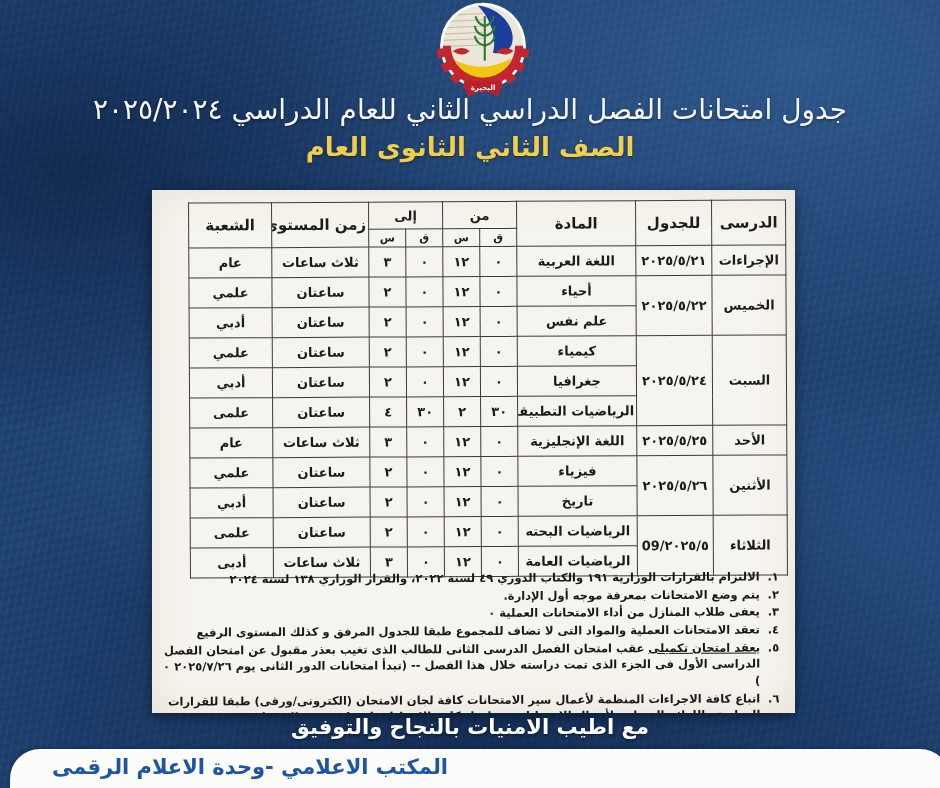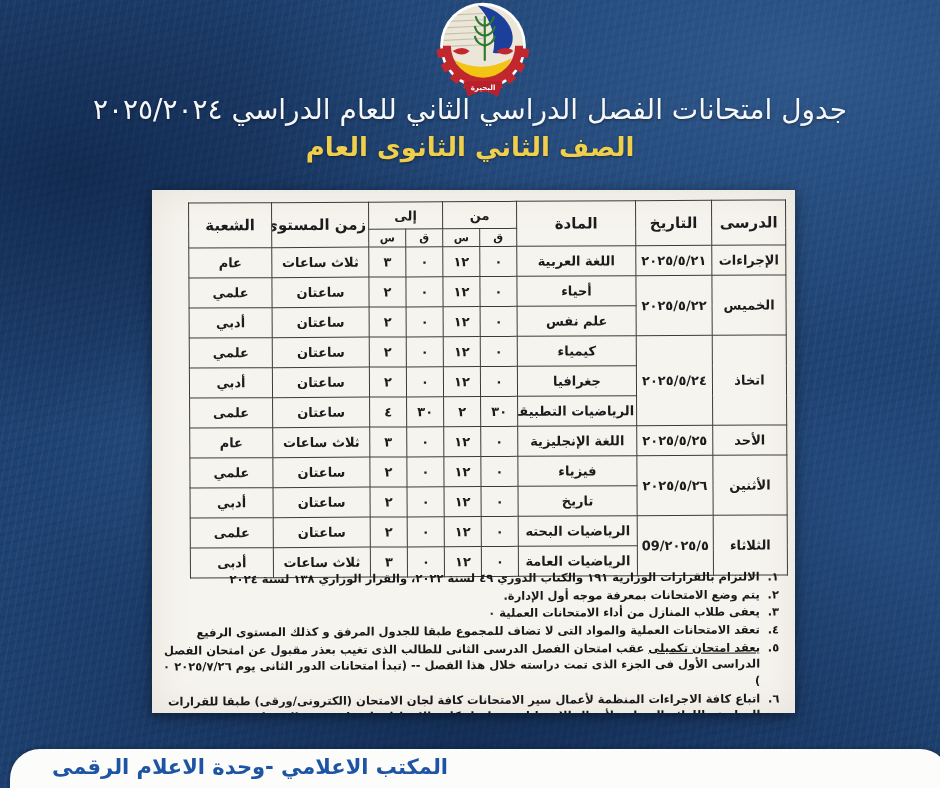--- a/index.html
+++ b/index.html
@@ -112,21 +112,21 @@
         <col style="width:37px">
           <col style="width:37px">
           <col style="width:37px">
           <col style="width:37px">
         <col style="width:97px">
           <col style="width:83px">
       </colgroup>
       <thead>
         <tr>
           <th rowspan="2" class="h-main">الدرسى</th>
-          <th rowspan="2" class="h-main">التاريخ</th>
+          <th rowspan="2" class="h-main">للجدول</th>
           <th rowspan="2" class="h-main">المادة</th>
           <th colspan="2" class="h-fromto">من</th>
           <th colspan="2" class="h-fromto">إلى</th>
           <th rowspan="2" class="h-main">زمن المستوى</th>
           <th rowspan="2" class="h-main">الشعبة</th>
         </tr>
         <tr>
           <th class="h-sub">ق</th>
           <th class="h-sub">س</th>
           <th class="h-sub">ق</th>
@@ -159,21 +159,21 @@
           <tr>
             <td class="subject-cell">علم نفس</td>
             <td class="num-cell">٠</td>
             <td class="num-cell">١٢</td>
             <td class="num-cell">٠</td>
             <td class="num-cell">٢</td>
             <td class="dur-cell">ساعتان</td>
             <td class="sec-cell">أدبي</td>
           </tr>
           <tr>
-            <td class="day-cell" rowspan="3">اتخاذ</td>
+            <td class="day-cell" rowspan="3">السبت</td>
             <td class="date-cell" rowspan="3">٢٠٢٥/٥/٢٤</td>
             <td class="subject-cell">كيمياء</td>
             <td class="num-cell">٠</td>
             <td class="num-cell">١٢</td>
             <td class="num-cell">٠</td>
             <td class="num-cell">٢</td>
             <td class="dur-cell">ساعتان</td>
             <td class="sec-cell">علمي</td>
           </tr>
           <tr>
@@ -269,18 +269,19 @@
           <span class="note-num">٥.</span>
           <span class="note-text"><u>يعقد امتحان تكميلى</u> عقب امتحان الفصل الدرسى الثانى للطالب الذى تغيب بعذر مقبول عن امتحان الفصل الدراسى الأول  فى الجزء الذى تمت دراسته خلال هذا الفصل --   (تبدأ امتحانات الدور الثانى يوم ٢٠٢٥/٧/٢٦ ٠ )</span>
         </div>
         <div class="note">
           <span class="note-num">٦.</span>
           <span class="note-text">اتباع كافة الاجراءات المنظمة لأعمال سير الامتحانات كافة لجان الامتحان (الكترونى/ورقى) طبقا للقرارات الوزارية واللوائح المنظمة لأعمال الامتحانات مع اتخاذ كافة الإجراءات لضمان سرية الامتحان</span>
         </div>
       </div>
   </div>
 
+  <div class="wishes">مع اطيب الامنيات بالنجاح والتوفيق</div>
 
   <div class="footer-bar">
     <span class="office">المكتب الاعلامي -وحدة الاعلام الرقمى</span>
   </div>
 
 </div>
 
 </body></html>

